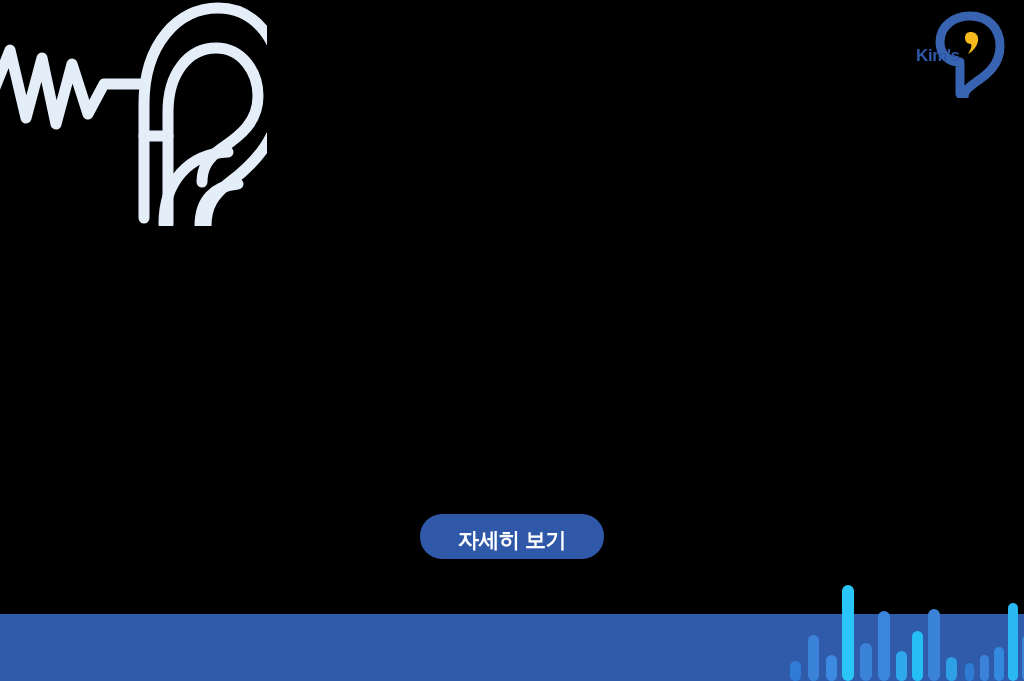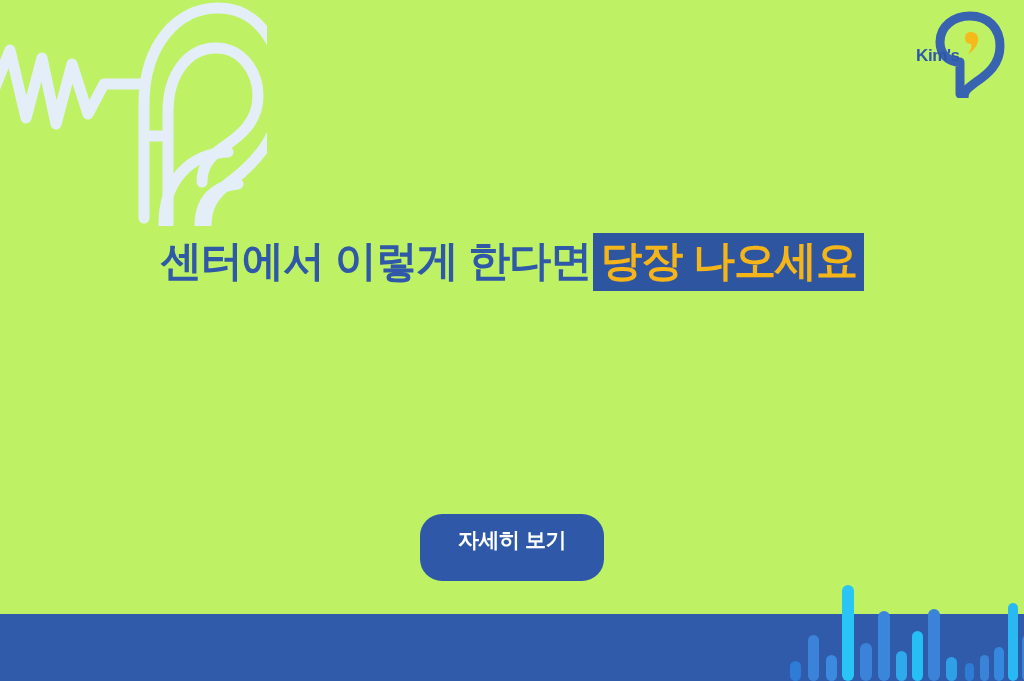--- a/index.html
+++ b/index.html
@@ -6,21 +6,21 @@
 
   html, body {
     width:1024px; height:681px;
     overflow:hidden;
     font-family:"Liberation Sans", sans-serif;
   }
 
   #banner {
     position:relative;
     width:1024px; height:681px;
-    background:#bef264;
+    background:#000000;
     overflow:hidden;
   }
 
   
   #ear-watermark {
     position:absolute;
     left:-8px; top:-14px;
     width:275px; height:240px;
     pointer-events:none;
   }
@@ -81,21 +81,21 @@
     top:514px;
     text-align:center;
   }
   #cta-button {
     display:inline-block;
     background:#2F59A8;
     color:#ffffff;
     font-size:21px;
     font-weight:bold;
     letter-spacing:-0.5px;
-    padding:12px 38px 27px 38px;
+    padding:12px 38px 5px 38px;
     border:none;
     border-radius:22px;
     cursor:pointer;
     font-family:"Liberation Sans", sans-serif;
   }
 
   
   #footer-band {
     position:absolute;
     left:0; right:0;
@@ -144,23 +144,20 @@
     <svg class="logo-ear" viewBox="0 0 92 88" fill="none">
       <path d="M46 84 L46 52 C34 52 26 44 26 32 C26 16 40 6 56 6
                C74 6 86 18 86 36 C86 54 74 64 62 72 C54 78 50 80 50 88" stroke="#3763B0" stroke-width="9" stroke-linecap="round" stroke-linejoin="round"></path>
       <path d="M57 22 C62 22 65 26 64 31 C63 37 58 42 54 44 C57 39 58 36 57 34
                C53 34 51 31 51 28 C51 24 53 22 57 22 Z" fill="#F6B91C"></path>
     </svg>
     <div class="logo-word">Kim's</div>
   </div>
 
   <div id="headline-block">
-    <div id="subhead">
-      <span class="plain">센터에서 이렇게 한다면</span><span class="highlight">당장 나오세요</span>
-    </div>
   </div>
 
   <div id="cta-wrap">
     <button id="cta-button">자세히 보기</button>
   </div>
 
   <div id="footer-band"></div>
 
   <div id="equalizer">
       <div class="bar" style="left: 0px; width: 11px; height: 20px; background: rgb(46, 124, 214);"></div>

